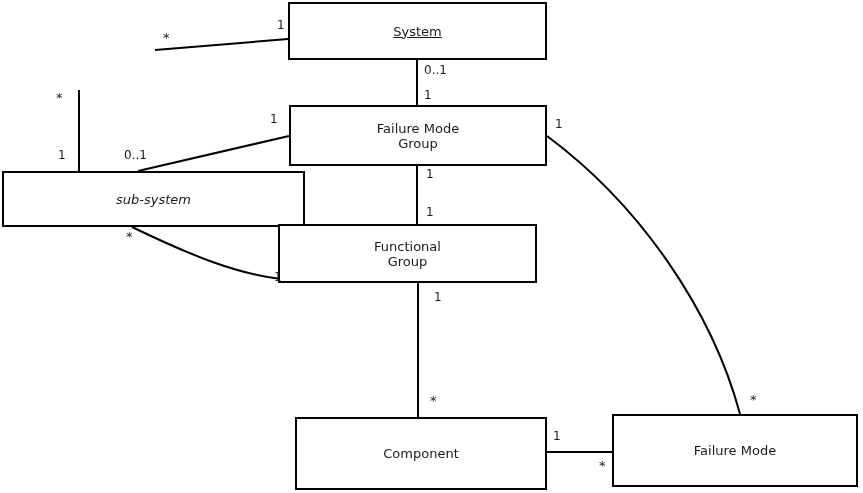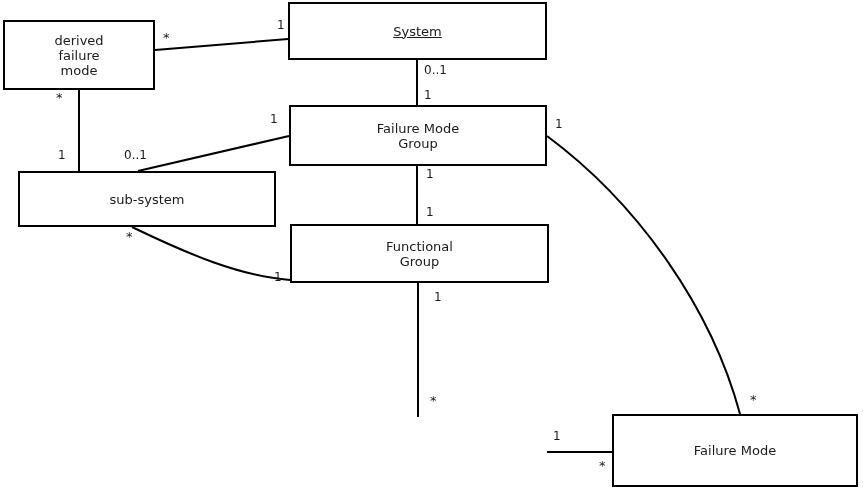--- a/index.html
+++ b/index.html
@@ -70,34 +70,32 @@
 
     <path d="M 132 227 C 190 255 240 276 290 280" fill="none" stroke="#000000" stroke-width="2"></path>
 
     <path d="M 418 283 L 418 417" fill="none" stroke="#000000" stroke-width="2"></path>
 
     <path d="M 547 452 L 612 452" fill="none" stroke="#000000" stroke-width="2"></path>
 
     <path d="M 547 136 C 640 205 712 310 740 414" fill="none" stroke="#000000" stroke-width="2"></path>
   </svg>
 
-  <div class="uml-class" style="left:3px;  top:20px;  width:152px; height:70px;">derived
-failure
-mode</div>
 
   <div class="uml-class" style="left:288px; top:2px;   width:259px; height:58px;text-decoration:underline;">System</div>
 
   <div class="uml-class" style="left:289px; top:105px; width:258px; height:61px;">Failure Mode
 Group</div>
 
-  <div class="uml-class" style="left:18px;   top:171px; width:258px; height:56px;">sub-system</div>
+  <div class="uml-class" style="left:2px;   top:171px; width:303px; height:56px;font-style:italic;">sub-system</div>
 
-  <div class="uml-class" style="left:290px; top:224px; width:259px; height:59px;">Functional
+  <div class="uml-class" style="left:278px; top:224px; width:259px; height:59px;">Functional
 Group</div>
 
+  <div class="uml-class" style="left:295px; top:417px; width:252px; height:73px;">Component</div>
 
   <div class="uml-class" style="left:612px; top:414px; width:246px; height:73px;">Failure Mode</div>
 
   <div class="mult star" style="left:163px; top:32px;">*</div>
 
   <div class="mult" style="left:277px; top:19px;">1</div>
 
   <div class="mult" style="left:424px; top:64px;">0..1</div>
 
   <div class="mult" style="left:424px; top:89px;">1</div>

